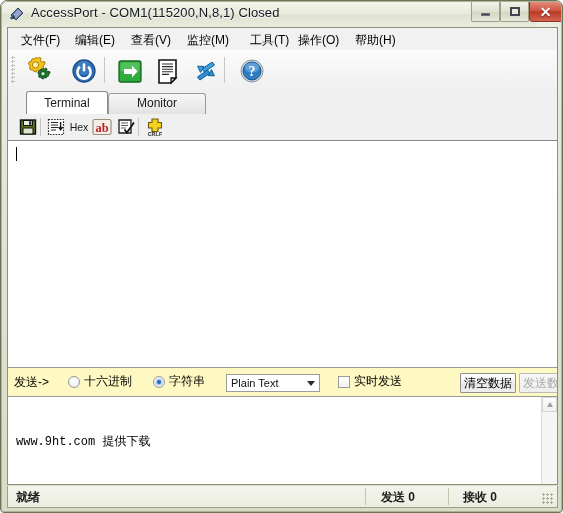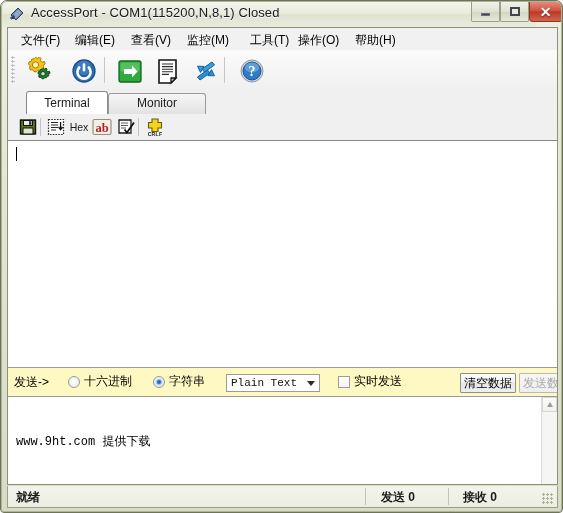--- a/index.html
+++ b/index.html
@@ -290,21 +290,21 @@
     background: #1f6fc4;
     box-shadow: 0 0 2px 1px rgba(35,110,200,0.55);
   }
   #combo {
     position: absolute;
     left: 218px; top: 346px;
     width: 94px; height: 18px;
     box-sizing: border-box;
     border: 1px solid #9c9c9c;
     background: #ffffff;
-    font-family: Liberation Mono, monospace;
+    font-family: Liberation Sans, sans-serif;
     font-size: 11px;
     color: #111;
     line-height: 16px;
     padding-left: 4px;
   }
   #combo-arrow {
     position: absolute;
     right: 4px; top: 6px;
     width: 0; height: 0;
     border-left: 4px solid transparent;

